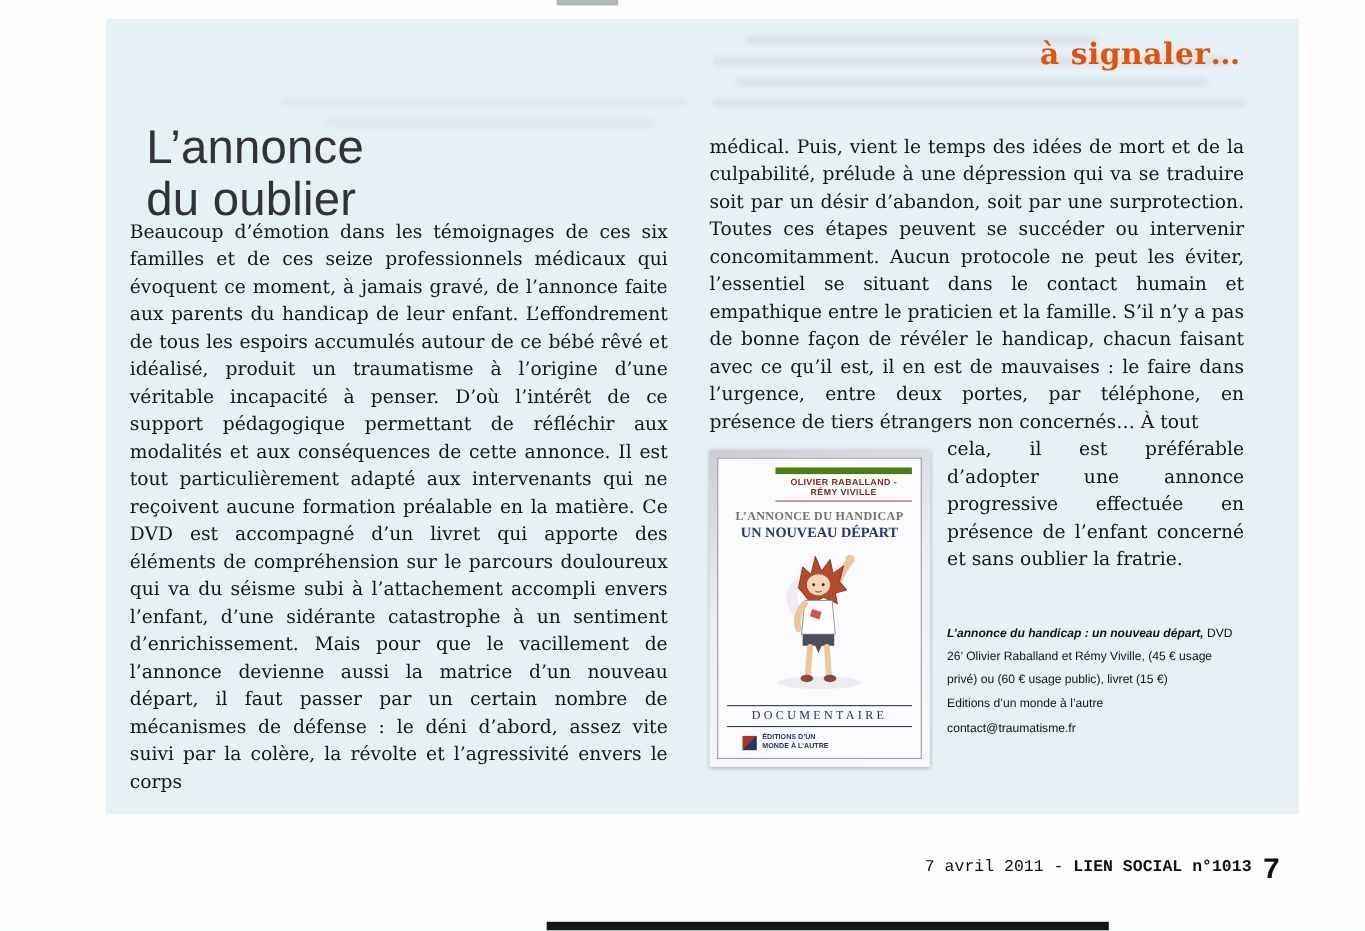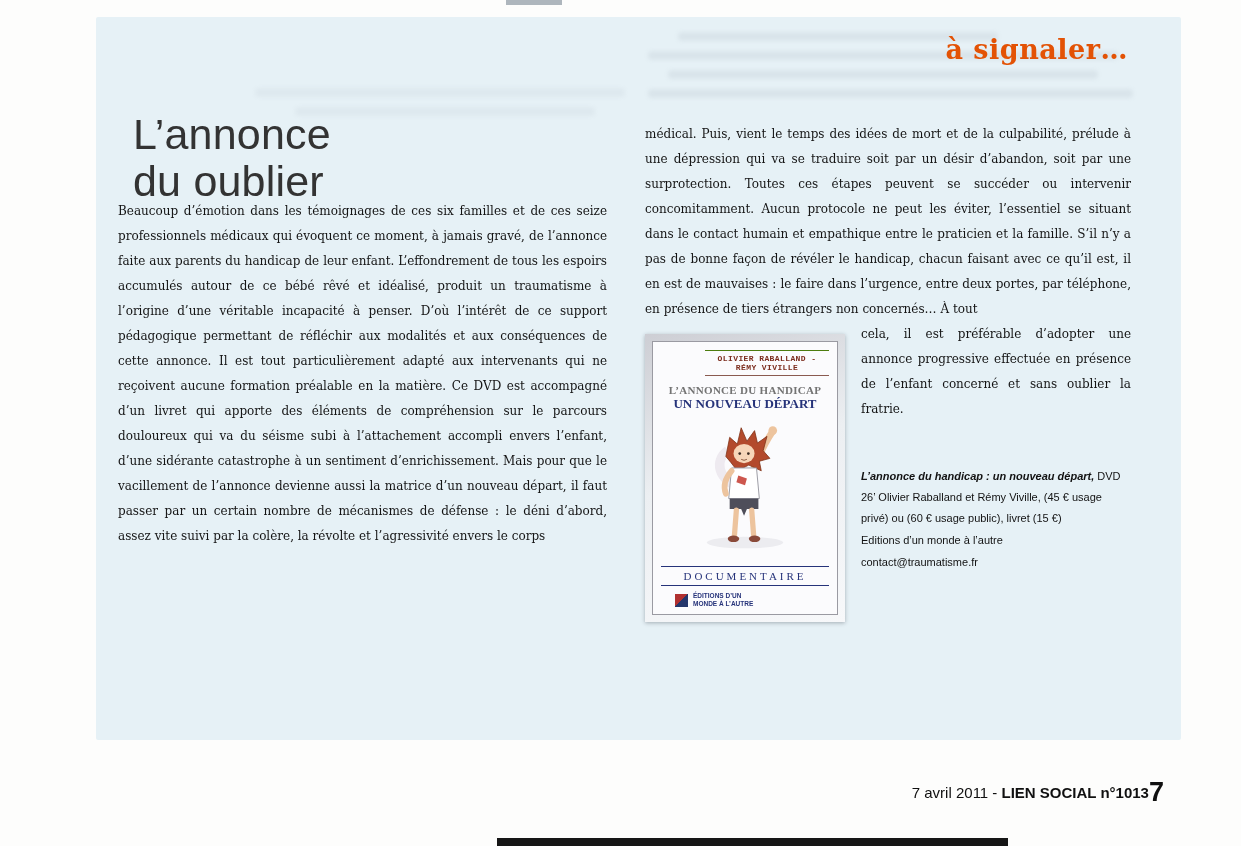--- a/index.html
+++ b/index.html
@@ -30,39 +30,39 @@
   
   .article-title{
     position:absolute;left:133px;top:82px;
     font-family:Liberation Sans, sans-serif;
     font-size:43px;line-height:47px;color:#333;letter-spacing:.2px;margin-top:29px;
   }
   
   .col-left{position:absolute;left:118px;top:199px;width:489px;}
   .col-right{position:absolute;left:645px;top:122px;width:486px;}
   .bt{
-    margin:0;font-size:12px;line-height:25px;color:#141414;
+    margin:0;font-size:17px;line-height:25px;color:#141414;
     text-align:justify;-webkit-hyphens:auto;hyphens:auto;
   }
   
   .dvd-photo{
     float:left;width:186px;margin:12px 16px 8px 0;
     padding:7px;background:linear-gradient(160deg,#cdced4,#eceff2 45%,#f7f8fa);
     box-shadow:0 1px 4px rgba(40,50,60,.35);
   }
   .dvd-cover{
     width:100%;height:274px;box-sizing:border-box;
     background:#fbfbfd;border:1px solid #9a9aa2;
     padding:8px 8px 6px;display:flex;flex-direction:column;
     font-family:"Liberation Serif", serif;text-align:center;
   }
   .cover-authors{
-    border-top:1px solid #4d7c0f;border-bottom:1px solid #8a5a50;
+    border-top:6px solid #4d7c0f;border-bottom:1px solid #8a5a50;
     padding:3px 0;font-size:8px;font-weight:bold;letter-spacing:.4px;
-    color:#7c2d1e;text-transform:uppercase;font-family:Liberation Mono, monospace;margin-left:44px;
+    color:#7c2d1e;text-transform:uppercase;font-family:Liberation Sans, sans-serif;margin-left:44px;
   }
   .cover-title{
     margin-top:8px;font-size:11px;font-weight:bold;color:#737373;letter-spacing:.3px;
   }
   .cover-subtitle{
     margin-top:0;font-size:13px;font-weight:bold;color:#26337a;
   }
   .cover-art{flex:1;display:flex;align-items:center;justify-content:center;}
   .cover-genre{
     border-top:1px solid #26337a;border-bottom:1px solid #26337a;
@@ -79,22 +79,22 @@
   }
   
   .caption{
     margin-top:44px;font-family:"Liberation Sans", sans-serif;
     font-size:11px;line-height:21px;color:#121212;text-align:left;
   }
   .caption-title{font-weight:bold;font-style:italic;}
   .caption-line{margin-top:1px;}
   
   .footer{
-    position:absolute;right:77px;top:779px;display:flex;align-items:center;gap:0;
-    font-family:Liberation Sans, sans-serif;color:#101010;
+    position:absolute;right:77px;top:779px;display:flex;align-items:flex-start;gap:10px;
+    font-family:Liberation Mono, monospace;color:#101010;
   }
   .footer-date{font-size:15px;}
   .footer-journal{font-size:15px;font-weight:bold;}
   .footer-page{font-size:27px;font-weight:bold;line-height:1;}
 </style>
 </head>
 <body>
 
 <div class="panel"></div>
 

